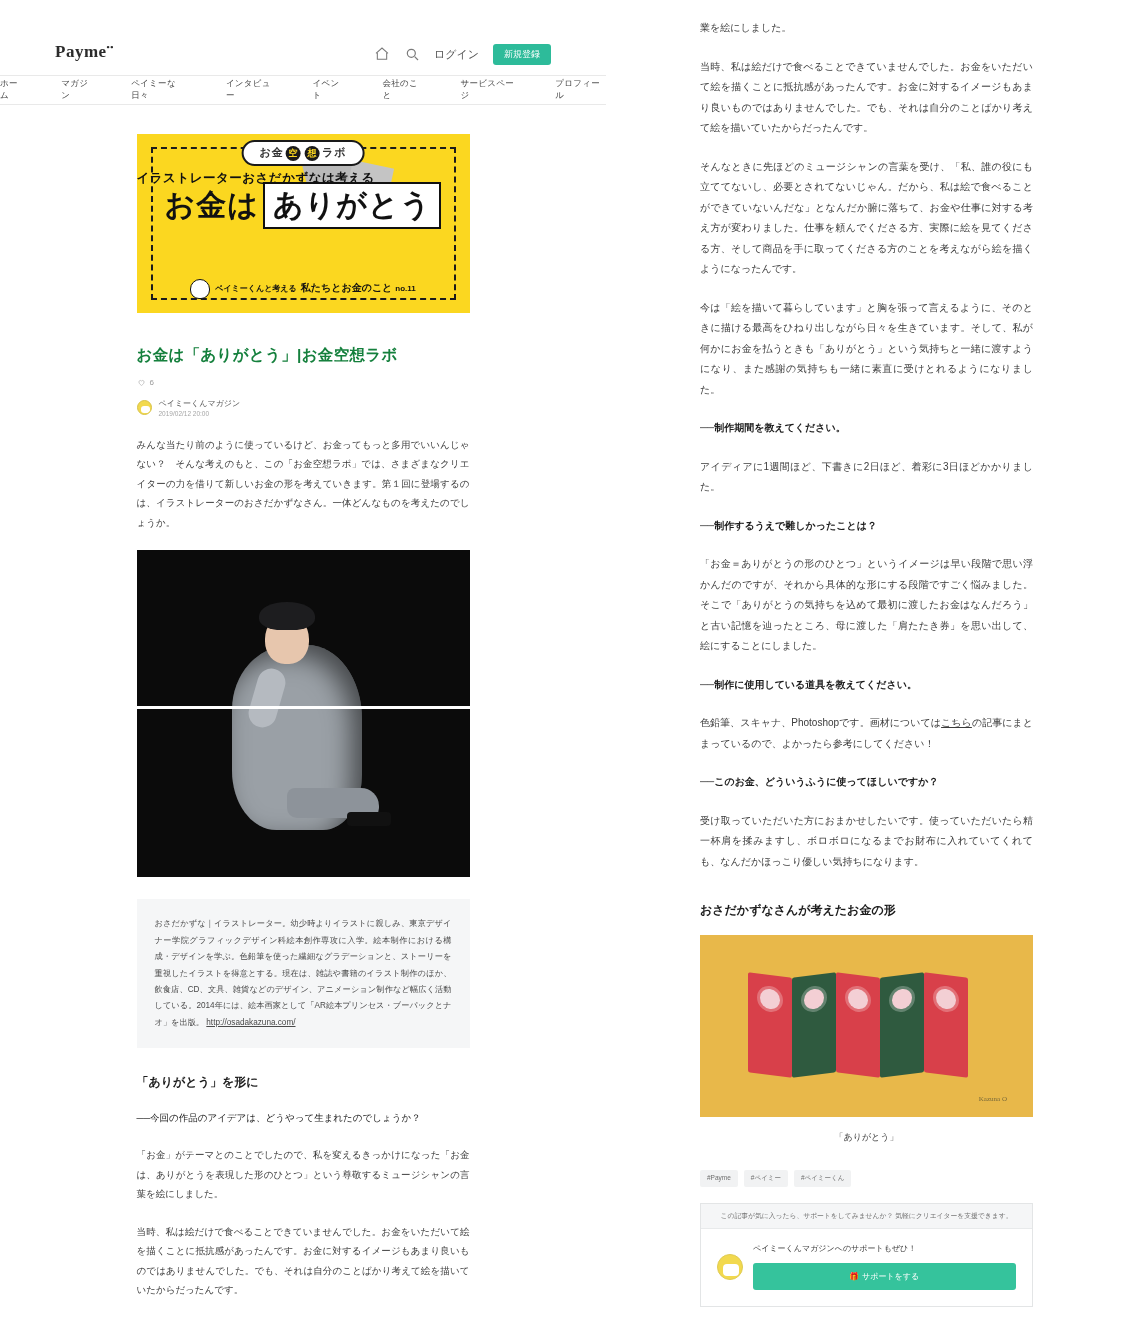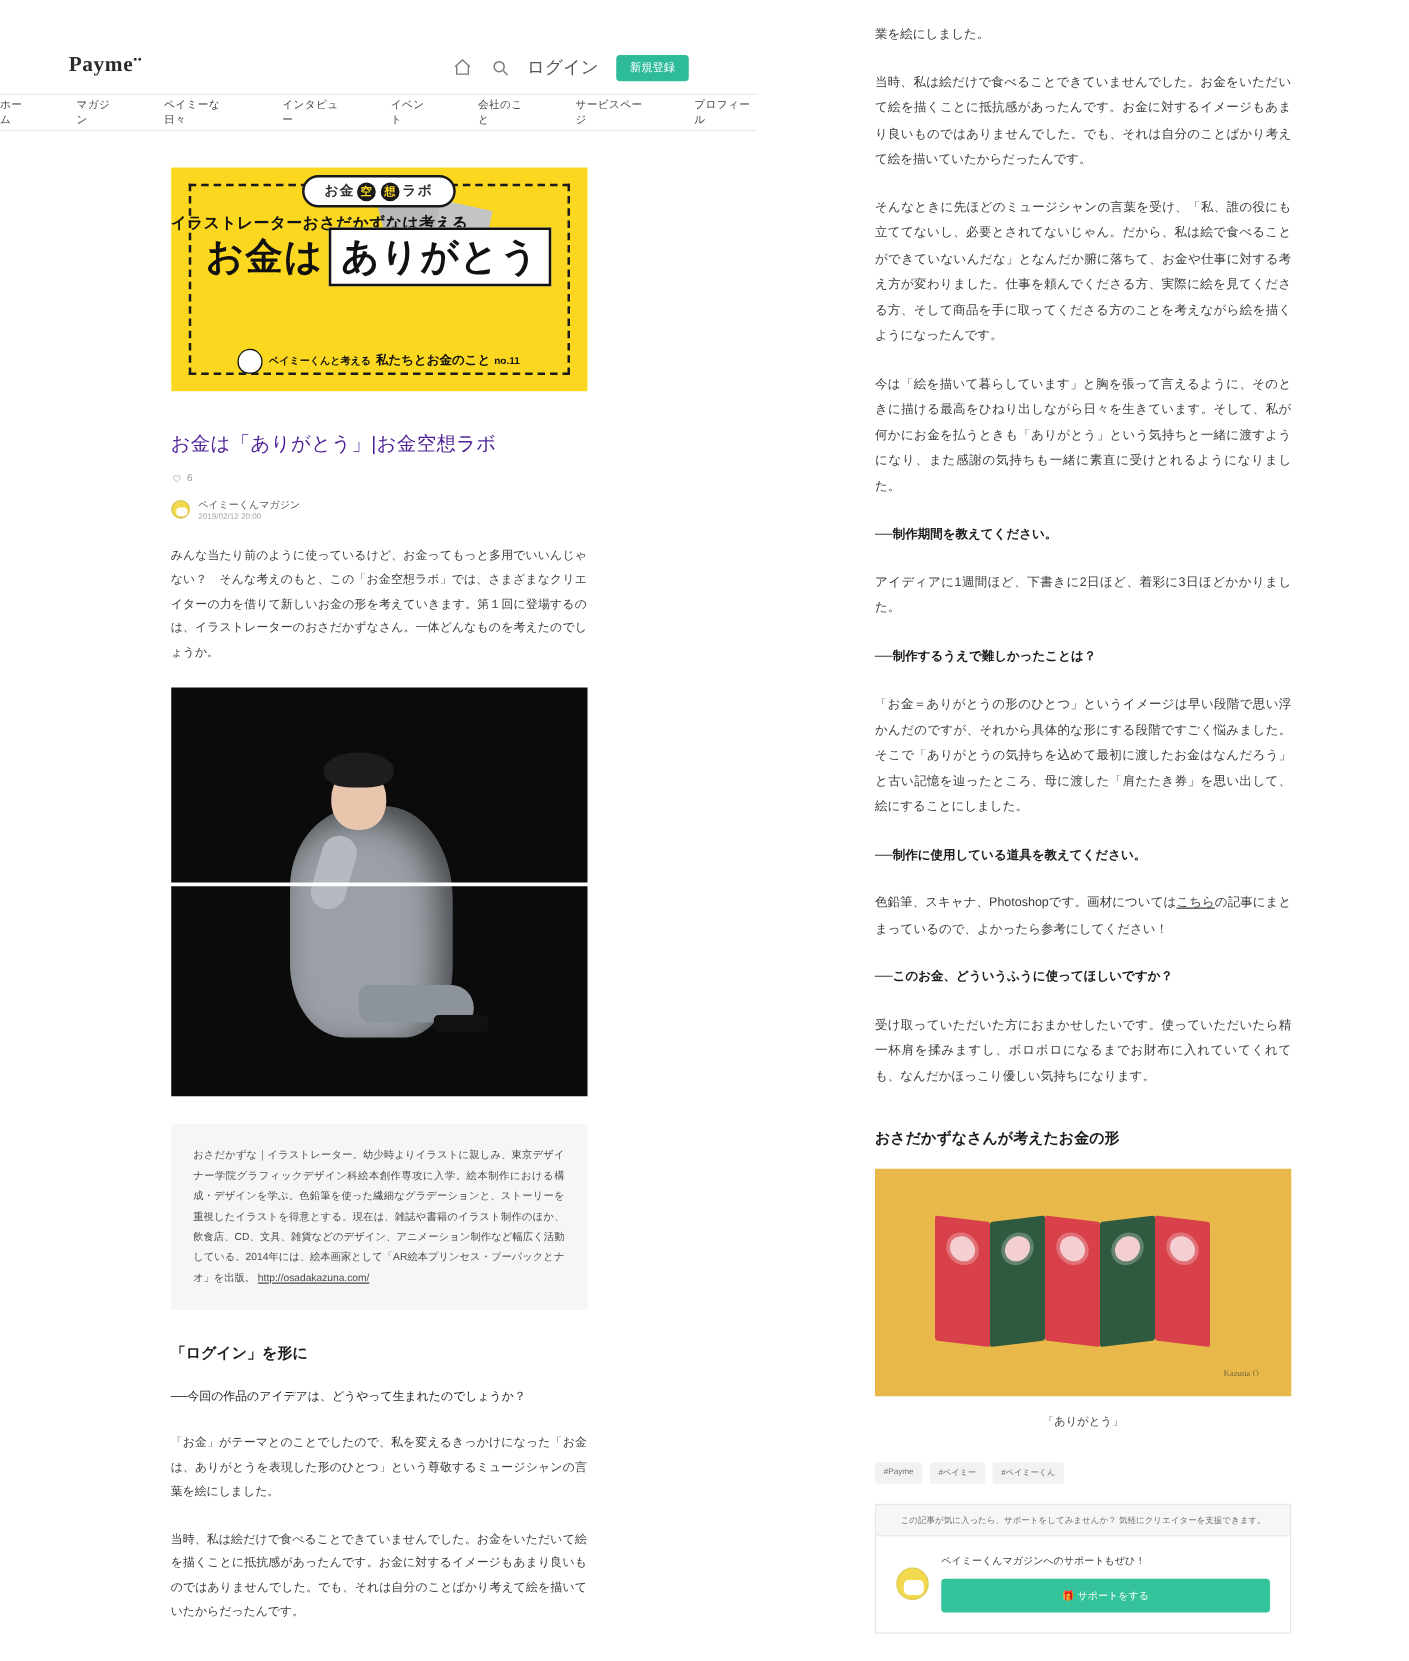--- a/index.html
+++ b/index.html
@@ -58,21 +58,21 @@
     align-items:center;
     gap:14px;
   }
   .hdr-icon {
     width:16px;height:16px;
     display:inline-block;
     color:#7a7a7a;
   }
   .hdr-icon svg { display:block; }
   .login-link {
-    font-size:14px;
+    font-size:11px;
     color:#555;
     text-decoration:none;
     font-family:Liberation Serif, serif;
   }
   .signup-btn {
     background:#2dbb9a;
     color:#fff;
     font-size:9px;
     padding:5px 11px;
     border-radius:3px;
@@ -204,22 +204,22 @@
     margin-left:3px;
   }
   
   .article {
     width:333px;
     margin:0 auto;
     padding-top:32px;
   }
   .article h1 {
     font-size:15.5px;
-    font-weight:normal;
-    color:#4c1d95;
+    font-weight:bold;
+    color:#15803d;
     margin:0 0 12px 0;
     letter-spacing:0.3px;
   }
   .like-row {
     display:flex;
     align-items:center;
     gap:4px;
     font-size:8px;
     color:#9a9a9a;
     margin-bottom:11px;
@@ -593,21 +593,21 @@
         <div class="fig-head"></div>
         <div class="fig-hat"></div>
         <div class="fig-leg"></div>
         <div class="fig-shoe"></div>
       </div>
 
       <div class="bio-box">
         <p><span>おさだかずな｜イラストレーター。幼少時よりイラストに親しみ、東京デザイナー学院グラフィックデザイン科絵本創作専攻に入学。絵本制作における構成・デザインを学ぶ。色鉛筆を使った繊細なグラデーションと、ストーリーを重視したイラストを得意とする。現在は、雑誌や書籍のイラスト制作のほか、飲食店、CD、文具、雑貨などのデザイン、アニメーション制作など幅広く活動している。2014年には、絵本画家として「AR絵本プリンセス・ブーパックとナオ」を出版。</span> <a href="#">http://osadakazuna.com/</a></p>
       </div>
 
-      <h2 class="section">「ログイン」を形に</h2>
+      <h2 class="section">「ありがとう」を形に</h2>
       <p class="qa">──今回の作品のアイデアは、どうやって生まれたのでしょうか？</p>
       <p>「お金」がテーマとのことでしたので、私を変えるきっかけになった「お金は、ありがとうを表現した形のひとつ」という尊敬するミュージシャンの言葉を絵にしました。</p>
       <p>当時、私は絵だけで食べることできていませんでした。お金をいただいて絵を描くことに抵抗感があったんです。お金に対するイメージもあまり良いものではありませんでした。でも、それは自分のことばかり考えて絵を描いていたからだったんです。</p>
     </div>
   </div>
 
   <div class="right-col">
     <div class="right-inner">
       <p>業を絵にしました。</p>
       <p>当時、私は絵だけで食べることできていませんでした。お金をいただいて絵を描くことに抵抗感があったんです。お金に対するイメージもあまり良いものではありませんでした。でも、それは自分のことばかり考えて絵を描いていたからだったんです。</p>

